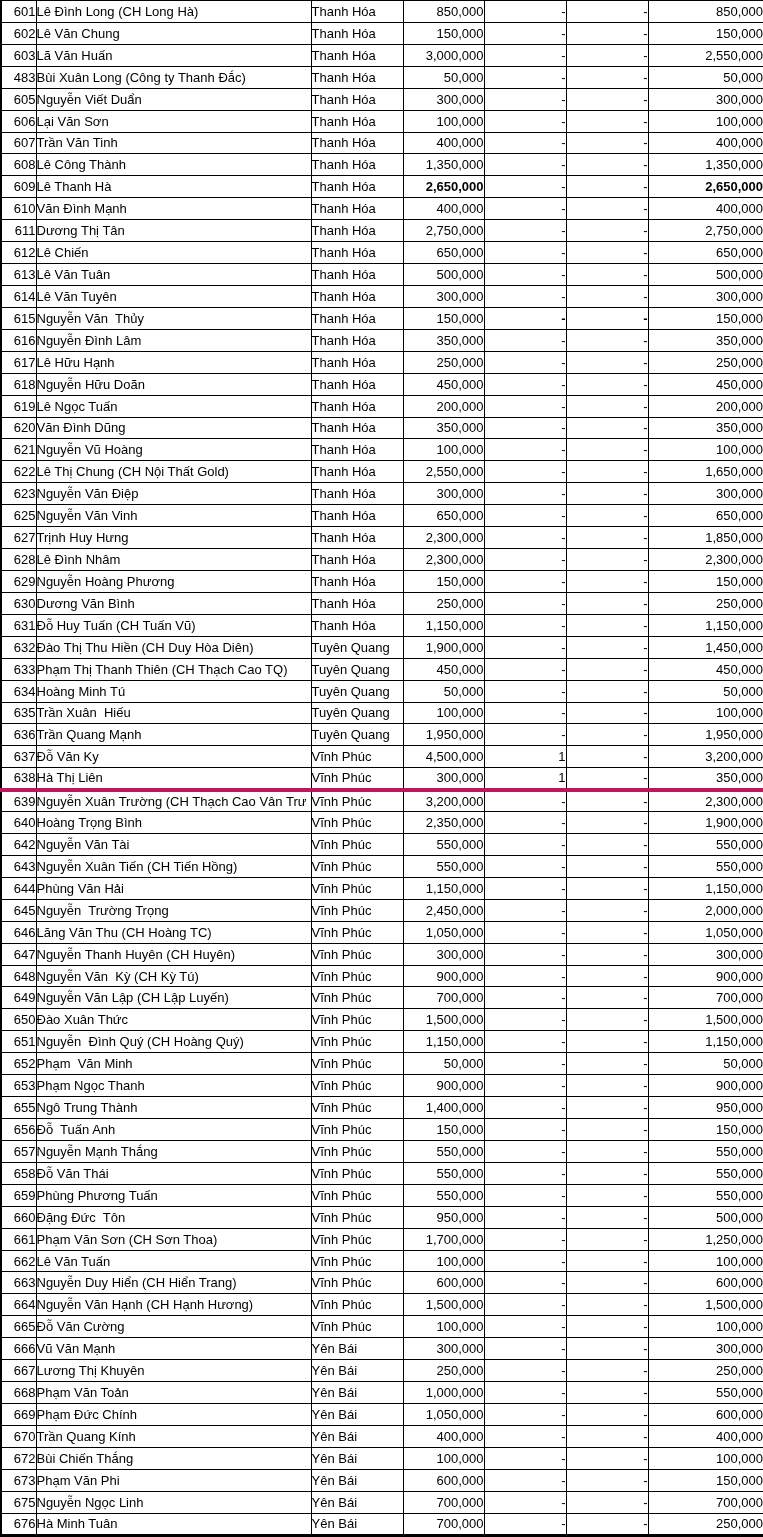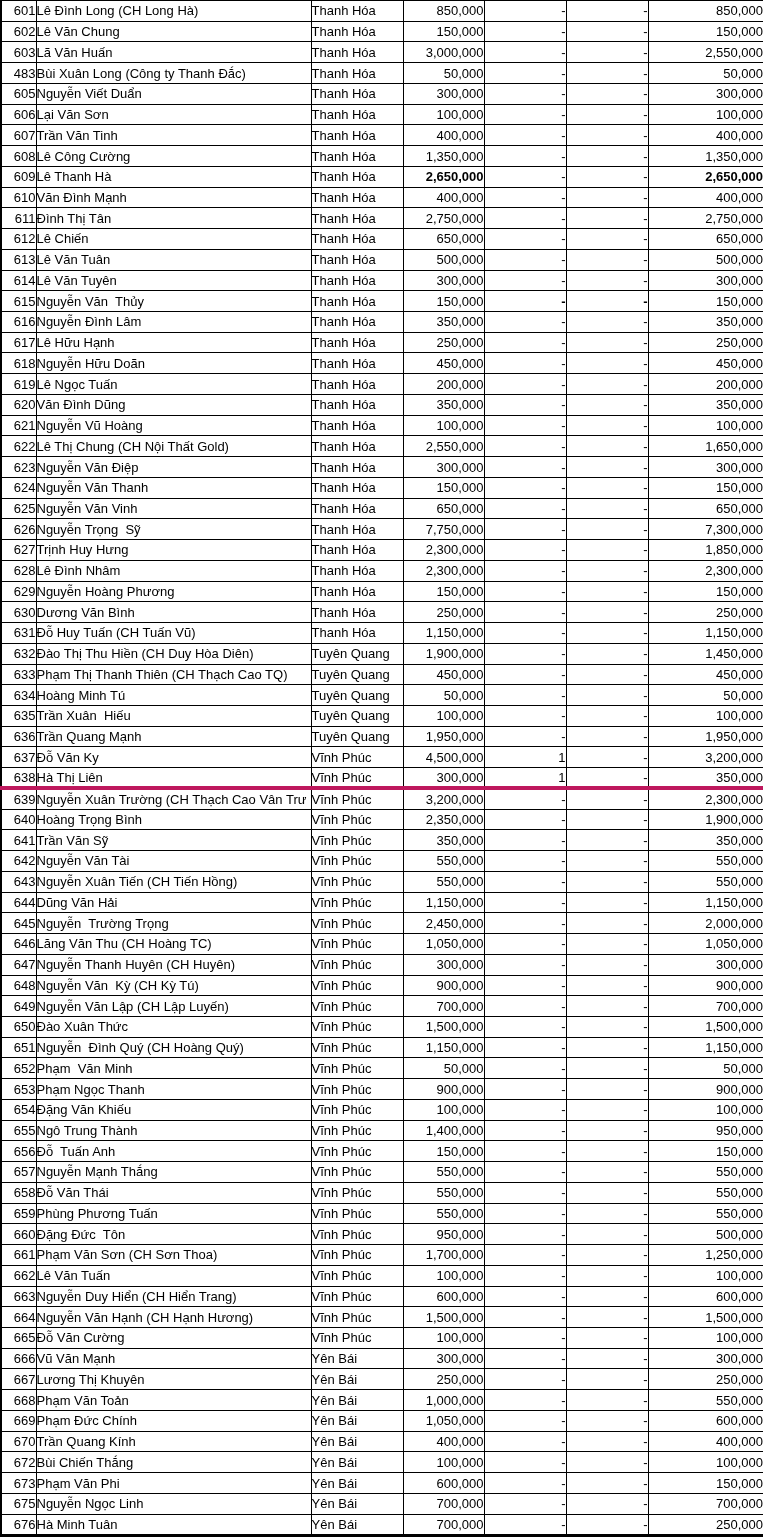--- a/index.html
+++ b/index.html
@@ -120,21 +120,21 @@
           <td class="c-no">607</td>
           <td class="c-name">Trần Văn Tinh</td>
           <td class="c-prov">Thanh Hóa</td>
           <td class="c-amt1">400,000</td>
           <td class="c-d1">-</td>
           <td class="c-d2">-</td>
           <td class="c-amt2">400,000</td>
         </tr>
         <tr>
           <td class="c-no">608</td>
-          <td class="c-name">Lê Công Cường</td>
+          <td class="c-name">Lê Công Thành</td>
           <td class="c-prov">Thanh Hóa</td>
           <td class="c-amt1">1,350,000</td>
           <td class="c-d1">-</td>
           <td class="c-d2">-</td>
           <td class="c-amt2">1,350,000</td>
         </tr>
         <tr>
           <td class="c-no">609</td>
           <td class="c-name">Lê Thanh Hà</td>
           <td class="c-prov">Thanh Hóa</td>
@@ -147,21 +147,21 @@
           <td class="c-no">610</td>
           <td class="c-name">Văn Đình Mạnh</td>
           <td class="c-prov">Thanh Hóa</td>
           <td class="c-amt1">400,000</td>
           <td class="c-d1">-</td>
           <td class="c-d2">-</td>
           <td class="c-amt2">400,000</td>
         </tr>
         <tr>
           <td class="c-no">611</td>
-          <td class="c-name">Đình Thị Tân</td>
+          <td class="c-name">Dương Thị Tân</td>
           <td class="c-prov">Thanh Hóa</td>
           <td class="c-amt1">2,750,000</td>
           <td class="c-d1">-</td>
           <td class="c-d2">-</td>
           <td class="c-amt2">2,750,000</td>
         </tr>
         <tr>
           <td class="c-no">612</td>
           <td class="c-name">Lê Chiến</td>
           <td class="c-prov">Thanh Hóa</td>
@@ -263,45 +263,27 @@
         <tr>
           <td class="c-no">623</td>
           <td class="c-name">Nguyễn Văn Điệp</td>
           <td class="c-prov">Thanh Hóa</td>
           <td class="c-amt1">300,000</td>
           <td class="c-d1">-</td>
           <td class="c-d2">-</td>
           <td class="c-amt2">300,000</td>
         </tr>
         <tr>
-          <td class="c-no">624</td>
-          <td class="c-name">Nguyễn Văn Thanh</td>
-          <td class="c-prov">Thanh Hóa</td>
-          <td class="c-amt1">150,000</td>
-          <td class="c-d1">-</td>
-          <td class="c-d2">-</td>
-          <td class="c-amt2">150,000</td>
-        </tr>
-        <tr>
           <td class="c-no">625</td>
           <td class="c-name">Nguyễn Văn Vinh</td>
           <td class="c-prov">Thanh Hóa</td>
           <td class="c-amt1">650,000</td>
           <td class="c-d1">-</td>
           <td class="c-d2">-</td>
           <td class="c-amt2">650,000</td>
-        </tr>
-        <tr>
-          <td class="c-no">626</td>
-          <td class="c-name">Nguyễn Trọng  Sỹ</td>
-          <td class="c-prov">Thanh Hóa</td>
-          <td class="c-amt1">7,750,000</td>
-          <td class="c-d1">-</td>
-          <td class="c-d2">-</td>
-          <td class="c-amt2">7,300,000</td>
         </tr>
         <tr>
           <td class="c-no">627</td>
           <td class="c-name">Trịnh Huy Hưng</td>
           <td class="c-prov">Thanh Hóa</td>
           <td class="c-amt1">2,300,000</td>
           <td class="c-d1">-</td>
           <td class="c-d2">-</td>
           <td class="c-amt2">1,850,000</td>
         </tr>
@@ -416,49 +398,40 @@
         <tr>
           <td class="c-no">640</td>
           <td class="c-name">Hoàng Trọng Bình</td>
           <td class="c-prov">Vĩnh Phúc</td>
           <td class="c-amt1">2,350,000</td>
           <td class="c-d1">-</td>
           <td class="c-d2">-</td>
           <td class="c-amt2">1,900,000</td>
         </tr>
         <tr>
-          <td class="c-no">641</td>
-          <td class="c-name">Trần Văn Sỹ</td>
-          <td class="c-prov">Vĩnh Phúc</td>
-          <td class="c-amt1">350,000</td>
-          <td class="c-d1">-</td>
-          <td class="c-d2">-</td>
-          <td class="c-amt2">350,000</td>
-        </tr>
-        <tr>
           <td class="c-no">642</td>
           <td class="c-name">Nguyễn Văn Tài</td>
           <td class="c-prov">Vĩnh Phúc</td>
           <td class="c-amt1">550,000</td>
           <td class="c-d1">-</td>
           <td class="c-d2">-</td>
           <td class="c-amt2">550,000</td>
         </tr>
         <tr>
           <td class="c-no">643</td>
           <td class="c-name">Nguyễn Xuân Tiến (CH Tiến Hồng)</td>
           <td class="c-prov">Vĩnh Phúc</td>
           <td class="c-amt1">550,000</td>
           <td class="c-d1">-</td>
           <td class="c-d2">-</td>
           <td class="c-amt2">550,000</td>
         </tr>
         <tr>
           <td class="c-no">644</td>
-          <td class="c-name">Dũng Văn Hải</td>
+          <td class="c-name">Phùng Văn Hải</td>
           <td class="c-prov">Vĩnh Phúc</td>
           <td class="c-amt1">1,150,000</td>
           <td class="c-d1">-</td>
           <td class="c-d2">-</td>
           <td class="c-amt2">1,150,000</td>
         </tr>
         <tr>
           <td class="c-no">645</td>
           <td class="c-name">Nguyễn  Trường Trọng</td>
           <td class="c-prov">Vĩnh Phúc</td>
@@ -531,29 +504,20 @@
           <td class="c-amt2">50,000</td>
         </tr>
         <tr>
           <td class="c-no">653</td>
           <td class="c-name">Phạm Ngọc Thanh</td>
           <td class="c-prov">Vĩnh Phúc</td>
           <td class="c-amt1">900,000</td>
           <td class="c-d1">-</td>
           <td class="c-d2">-</td>
           <td class="c-amt2">900,000</td>
-        </tr>
-        <tr>
-          <td class="c-no">654</td>
-          <td class="c-name">Đặng Văn Khiếu</td>
-          <td class="c-prov">Vĩnh Phúc</td>
-          <td class="c-amt1">100,000</td>
-          <td class="c-d1">-</td>
-          <td class="c-d2">-</td>
-          <td class="c-amt2">100,000</td>
         </tr>
         <tr>
           <td class="c-no">655</td>
           <td class="c-name">Ngô Trung Thành</td>
           <td class="c-prov">Vĩnh Phúc</td>
           <td class="c-amt1">1,400,000</td>
           <td class="c-d1">-</td>
           <td class="c-d2">-</td>
           <td class="c-amt2">950,000</td>
         </tr>

